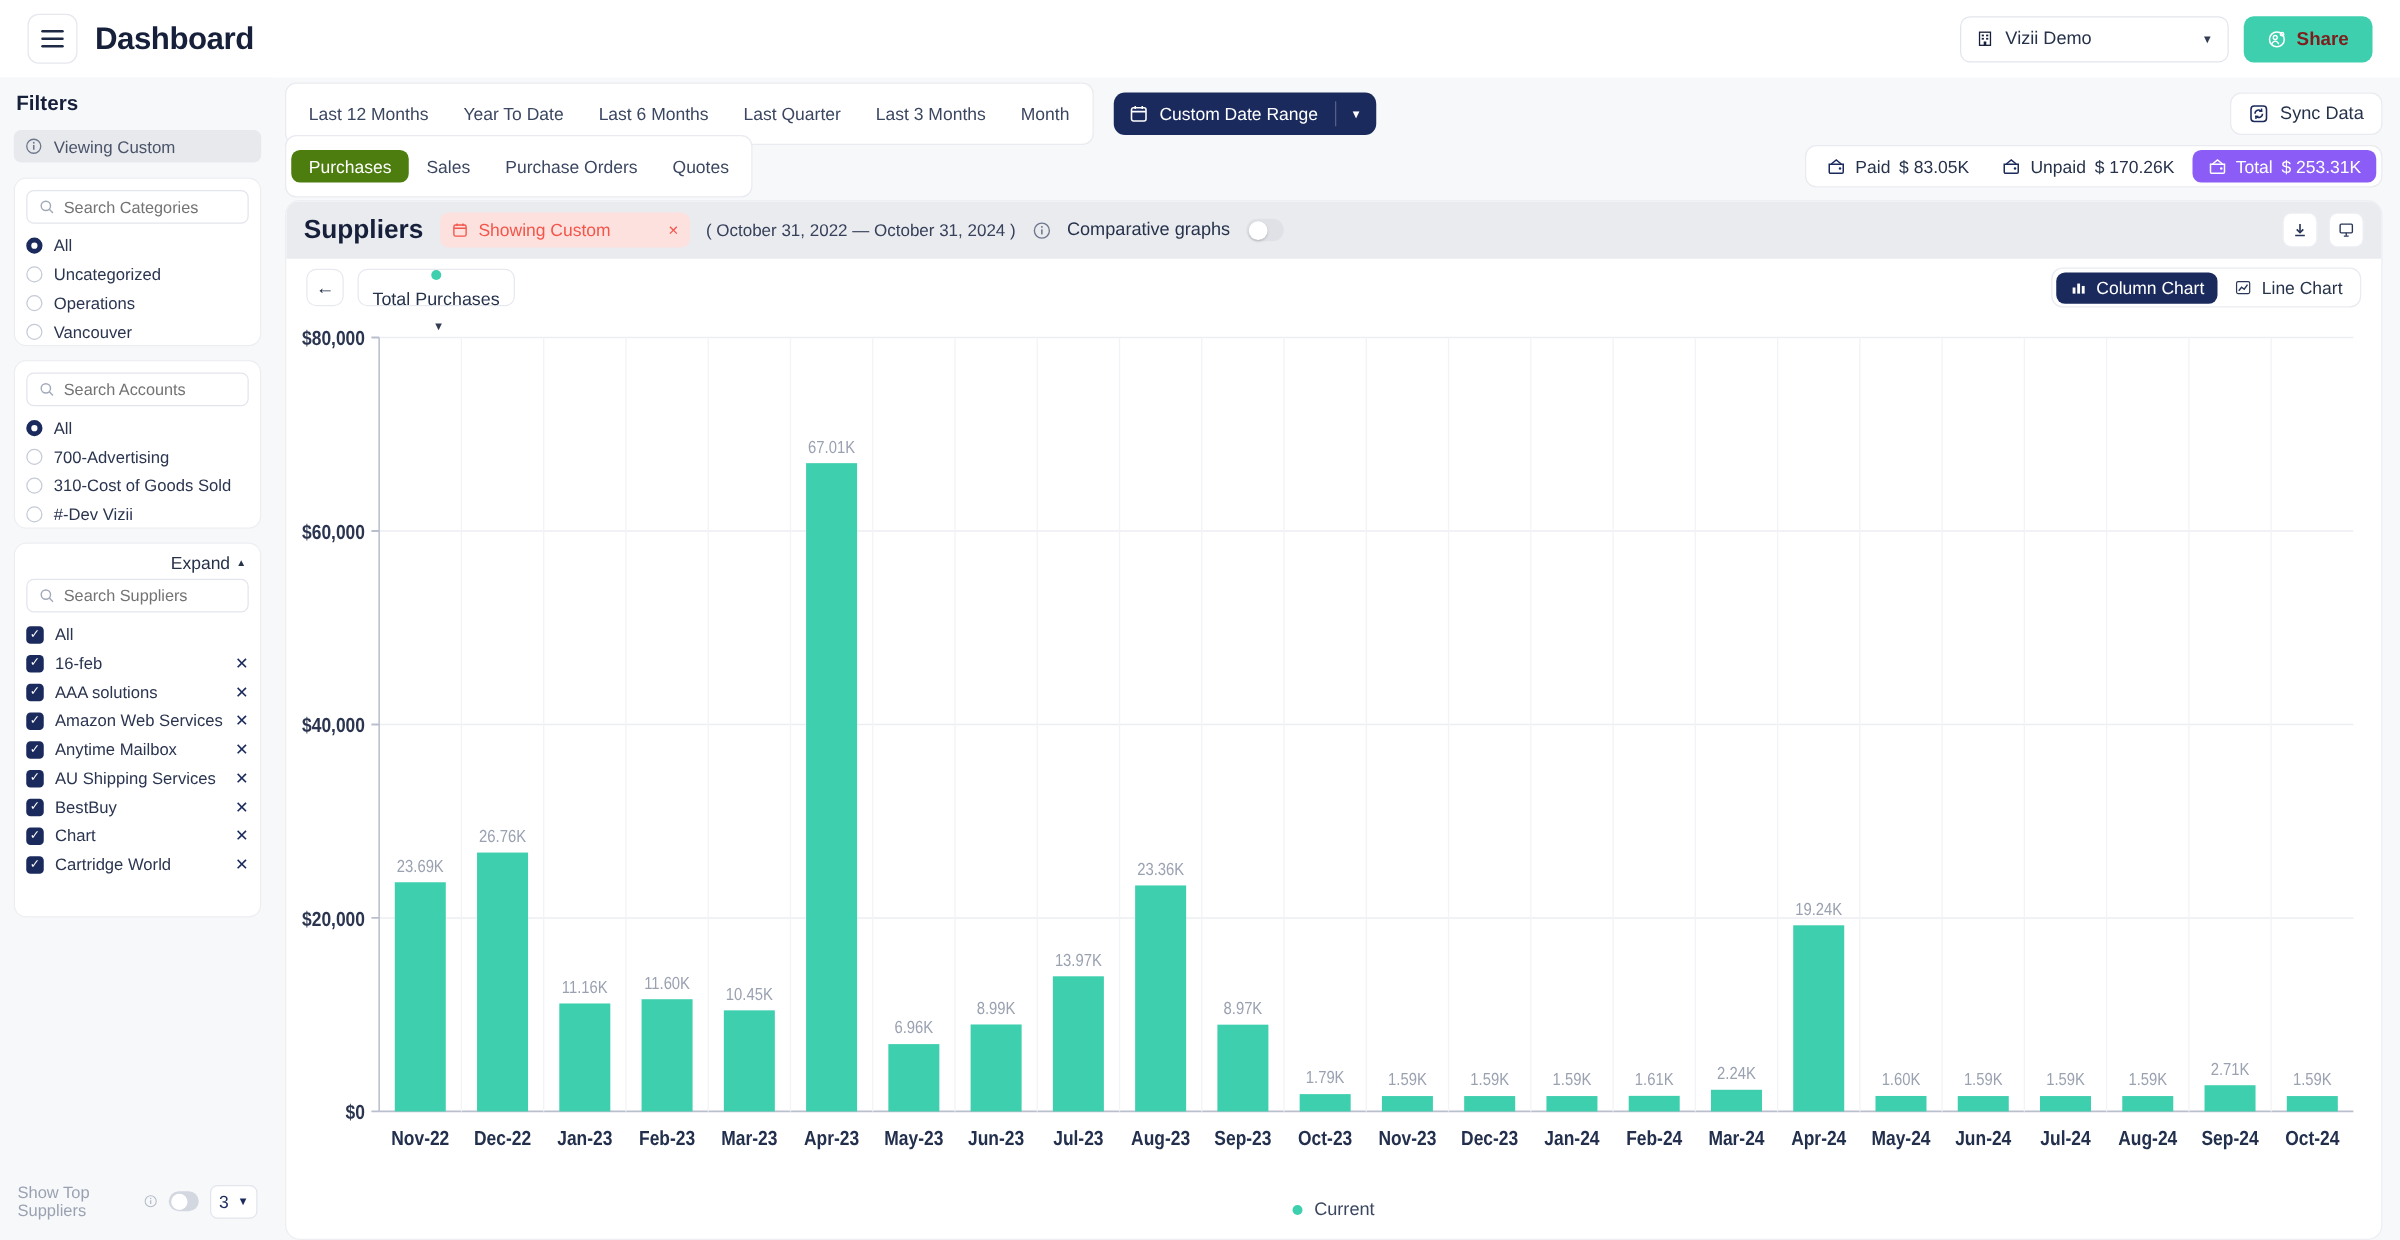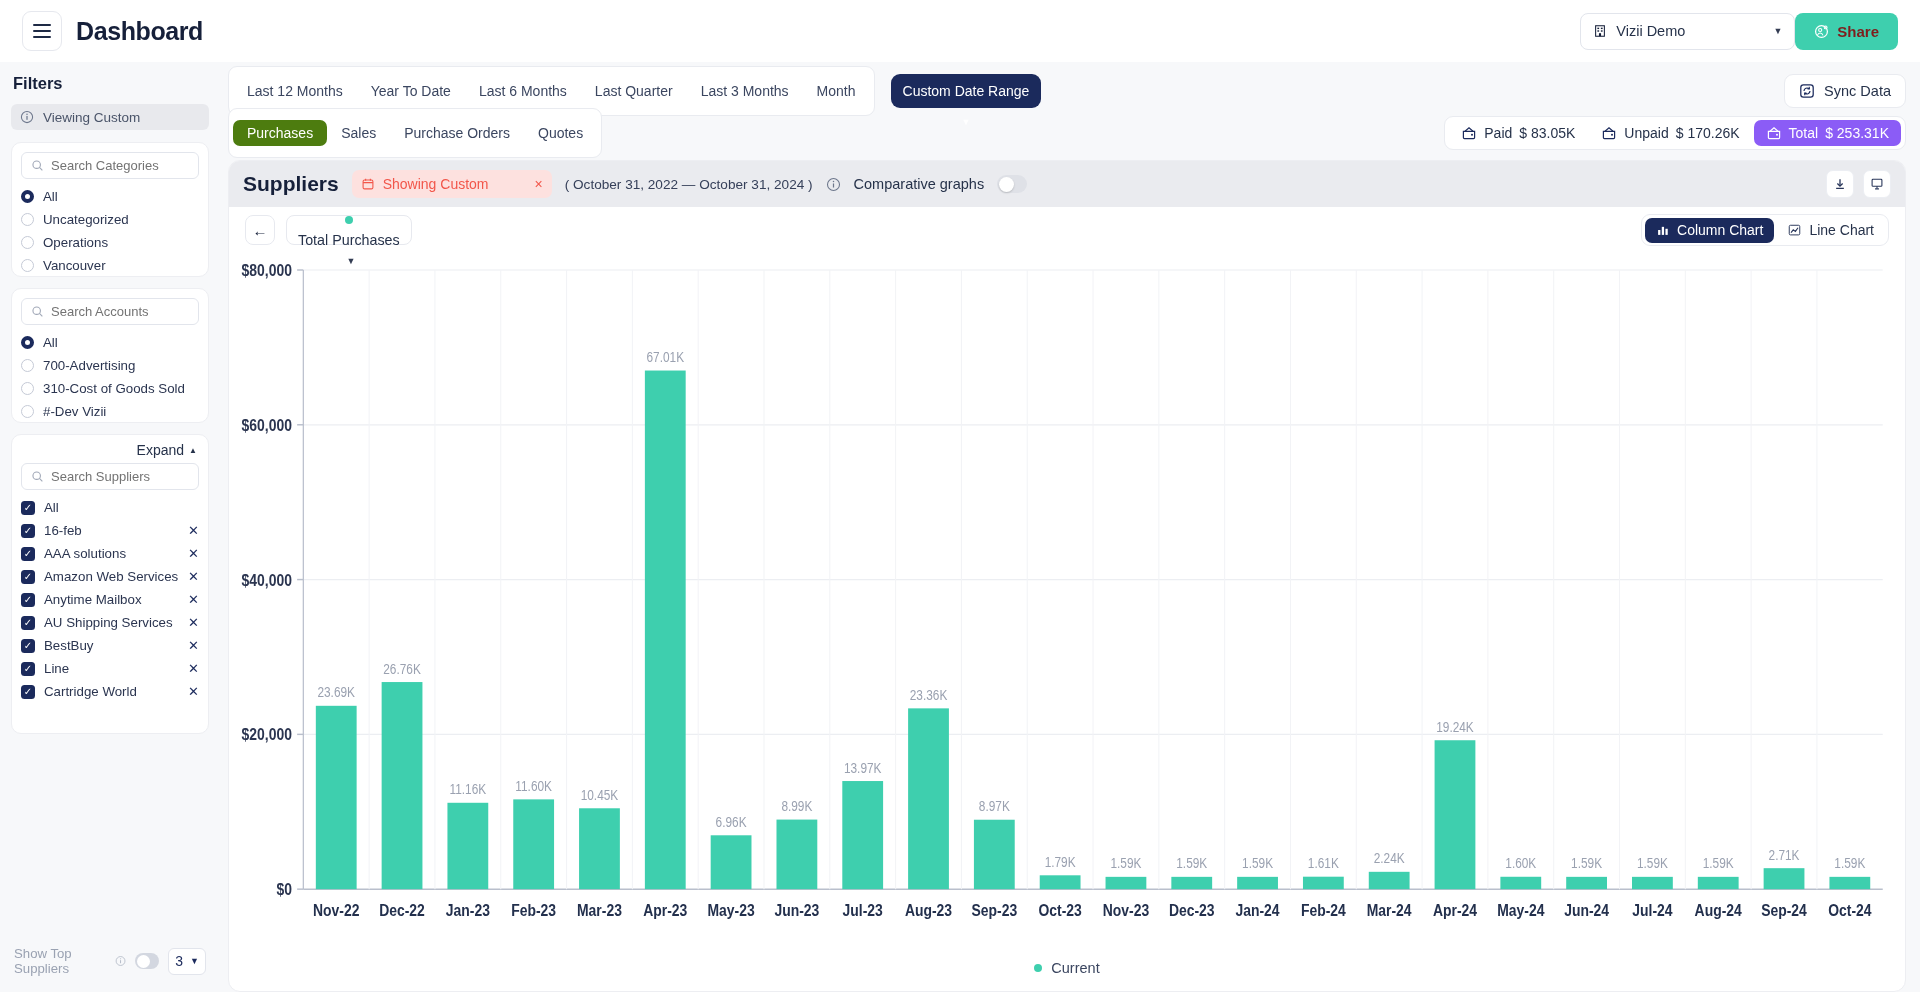--- a/index.html
+++ b/index.html
@@ -17,21 +17,21 @@
     height: 62px; background: #ffffff; display: flex; align-items: center;
     padding: 0 22px; flex: 0 0 62px;
   }
   .hamburger {
     width: 40px; height: 40px; border: 1px solid #e6e8ee; border-radius: 9px;
     background: #fff; display: flex; flex-direction: column; align-items: center;
     justify-content: center; gap: 4px; cursor: pointer; margin-right: 14px;
   }
   .hamburger span { display: block; width: 18px; height: 2px; background: #1e2a45; border-radius: 2px; }
   .page-title { font-size: 25px; font-weight: bold; letter-spacing: -0.4px; color: #16203a; }
-  .topbar-right { margin-left: auto; display: flex; align-items: center; gap: 0; justify-content: center; }
+  .topbar-right { margin-left: auto; display: flex; align-items: center; gap: 12px; justify-content: center; }
   .org-select {
     width: 215px; height: 37px; border: 1px solid #e2e5ec; border-radius: 8px;
     background: #fff; display: flex; align-items: center; padding: 0 12px; gap: 9px;
     font-size: 14.5px; cursor: pointer;
   }
   .org-select .caret { margin-left: auto; font-size: 9px; color: #333c53; }
   .share-btn {
     height: 37px; padding: 0 19px; border-radius: 8px; background: #3ecfae;
     color: #7f1d1d; font-size: 15px; display: flex; align-items: center; gap: 8px;
     cursor: pointer; border: none; font-weight: bold;
@@ -97,21 +97,21 @@
   .toolbar-row { display: flex; align-items: center; gap: 16px; padding: 0 0 0 8px; height: 38px; }
   .seg-group {
     height: 50px; background: #fff; border: 1px solid #e9ebf0; border-radius: 9px;
     display: flex; align-items: center; padding: 0 4px;
   }
   .seg { padding: 0 14px; height: 26px; display: flex; align-items: center; font-size: 14px;
          color: #3b4660; border-radius: 7px; cursor: pointer; white-space: nowrap; }
   .seg.active { background: #4d7c0f; color: #fff; }
   .date-range-btn {
     height: 34px; border-radius: 9px; background: #1b2a5c; color: #fff;
-    display: flex; align-items: center; gap: 9px; padding: 0 12px; font-size: 14px; cursor: pointer; flex-direction: column;
+    display: flex; align-items: center; gap: 9px; padding: 0 12px; font-size: 14px; cursor: pointer;
   }
   .date-range-btn .divider { width: 1px; height: 20px; background: rgba(255,255,255,.25); margin: 0 2px 0 5px; }
   .sync-btn {
     margin-left: auto; height: 34px; background: #fff; border: 1px solid #e9ebf0; border-radius: 9px;
     display: flex; align-items: center; gap: 9px; padding: 0 14px; font-size: 14.5px; cursor: pointer;
   }
   .toolbar-row2 { display: flex; align-items: center; gap: 16px; padding: 6px 0 0 8px; height: 40px; }
   .stats-group {
     margin-left: auto; height: 34px; background: #fff; border: 1px solid #e9ebf0;
     border-radius: 9px; display: flex; align-items: center; padding: 0 4px; gap: 2px;
@@ -308,21 +308,21 @@
           <span>AU Shipping Services</span>
           <span class="opt-x">✕</span>
         </div>
         <div class="opt-row">
           <span class="cb">✓</span>
           <span>BestBuy</span>
           <span class="opt-x">✕</span>
         </div>
         <div class="opt-row">
           <span class="cb">✓</span>
-          <span>Line</span>
+          <span>Chart</span>
           <span class="opt-x">✕</span>
         </div>
         <div class="opt-row">
           <span class="cb">✓</span>
           <span>Cartridge World</span>
           <span class="opt-x">✕</span>
         </div>
       </div>
 
       <div class="sidebar-footer">

